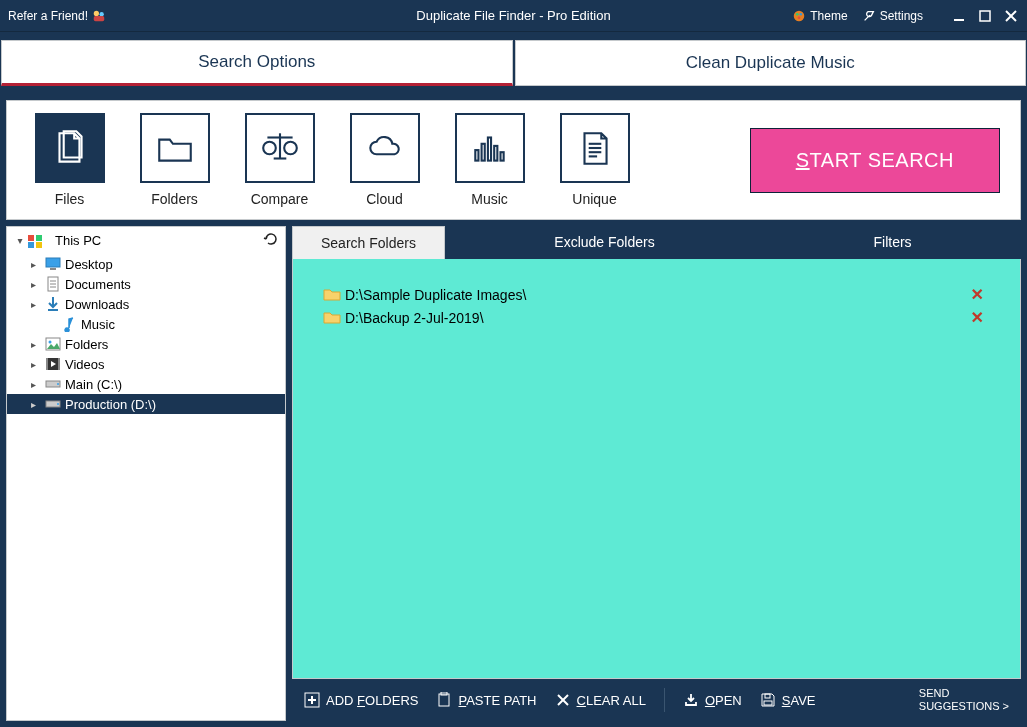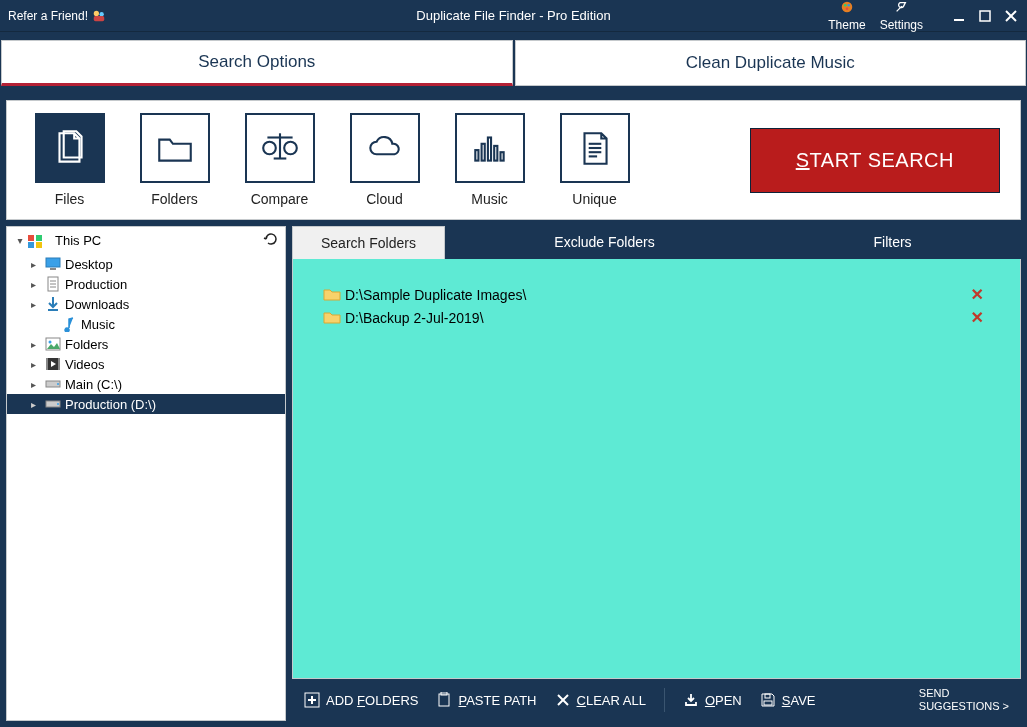--- a/index.html
+++ b/index.html
@@ -5,39 +5,39 @@
 * { box-sizing: border-box; margin: 0; padding: 0; font-family: "Segoe UI", Arial, sans-serif; }
 body { background: #fff; width: 1027px; height: 727px; overflow: hidden; }
 .window { width: 1027px; height: 727px; background: #1a3553; display: flex; flex-direction: column; }
 
 
 .titlebar { height: 31px; background: #1a3553; display: flex; align-items: center; padding: 8px 8px; color: #fff; font-size: 12px; }
 .titlebar .refer { display: flex; align-items: center; gap: 4px; }
 .titlebar .spacer { flex: 1; }
 .titlebar .win-title { position: absolute; left: 0; right: 0; text-align: center; pointer-events: none; font-size: 13px; }
 .titlebar .right-controls { display: flex; align-items: center; gap: 14px; }
-.titlebar .right-controls > span { display: flex; align-items: center; gap: 4px; cursor: pointer; flex-direction: column; }
+.titlebar .right-controls > span { display: flex; align-items: center; gap: 4px; cursor: pointer; }
 .win-btns { display: flex; gap: 10px; margin-left: 14px; }
 .win-btn { width: 16px; height: 16px; display: flex; align-items: center; justify-content: center; color: #fff; cursor: pointer; }
 
 
 .tabstrip { display: flex; border-top: 1px solid #14293f; }
 .tab-big { flex: 1; background: #fff; color: #1a3553; height: 46px; display: flex; align-items: center; justify-content: center; font-size: 17px; cursor: pointer; border: 1px solid #c5c9cc; margin: 8px 1px; }
 .tab-big.active { border-bottom: 3px solid #b42135; }
 
 
 .mode-row { background: #fff; margin: 6px 6px 0 6px; padding: 12px 20px 12px 20px; display: flex; align-items: flex-start; gap: 20px; border: 1px solid #c5c9cc; }
 .mode-btn { width: 85px; display: flex; flex-direction: column; align-items: center; gap: 8px; cursor: pointer; }
 .mode-icon { width: 70px; height: 70px; border: 2px solid #1a3553; display: flex; align-items: center; justify-content: center; background: #fff; }
 .mode-btn.active .mode-icon { background: #1a3553; }
 .mode-btn.active .mode-icon svg { stroke: #fff; }
 .mode-icon svg { stroke: #1a3553; fill: none; stroke-width: 2; }
 .mode-label { font-size: 14px; color: #222; }
 .mode-spacer { flex: 1; }
-.start-btn { background: #b91c1c; color: #fff; font-size: 20px; letter-spacing: 0.5px; padding: 20px 45px; cursor: pointer; align-self: center; border: 1px solid #0d2339; }
+.start-btn { background: #ec4899; color: #fff; font-size: 20px; letter-spacing: 0.5px; padding: 20px 45px; cursor: pointer; align-self: center; border: 1px solid #0d2339; }
 .start-btn .u { text-decoration: underline; }
 
 
 .work { flex: 1; display: flex; margin: 6px; gap: 6px; }
 .tree-pane { width: 280px; background: #fff; border: 1px solid #c5c9cc; display: flex; flex-direction: column; }
 .tree-head { display: flex; align-items: center; padding: 4px 6px; font-size: 13px; }
 .tree-head .expand { width: 14px; display: inline-block; text-align: center; color: #555; font-size: 10px; }
 .tree-head .refresh { margin-left: auto; cursor: pointer; }
 .tree-body { font-size: 13px; overflow: auto; flex: 1; }
 .tree-item { display: flex; align-items: center; padding: 2px 4px 2px 24px; gap: 4px; cursor: pointer; white-space: nowrap; }
@@ -225,21 +225,21 @@
         <div class="tree-item">
             <span class="caret">▸</span>
             <span class="tree-icon">
               <svg width="14" height="16" viewBox="0 0 14 16">
                 <rect x="2" y="1" width="10" height="14" fill="#fff" stroke="#888"></rect>
                 <line x1="4" y1="5" x2="10" y2="5" stroke="#888"></line>
                 <line x1="4" y1="8" x2="10" y2="8" stroke="#888"></line>
                 <line x1="4" y1="11" x2="10" y2="11" stroke="#888"></line>
               </svg>
             </span>
-            <span>Production</span>
+            <span>Documents</span>
           </div>
         <div class="tree-item">
             <span class="caret">▸</span>
             <span class="tree-icon">
               <svg width="14" height="16" viewBox="0 0 14 16">
                 <path d="M7 1 v9 M3 7 l4 4 l4 -4" stroke="#2a7db8" stroke-width="2" fill="none"></path>
                 <line x1="2" y1="14" x2="12" y2="14" stroke="#2a7db8" stroke-width="2"></line>
               </svg>
             </span>
             <span>Downloads</span>

